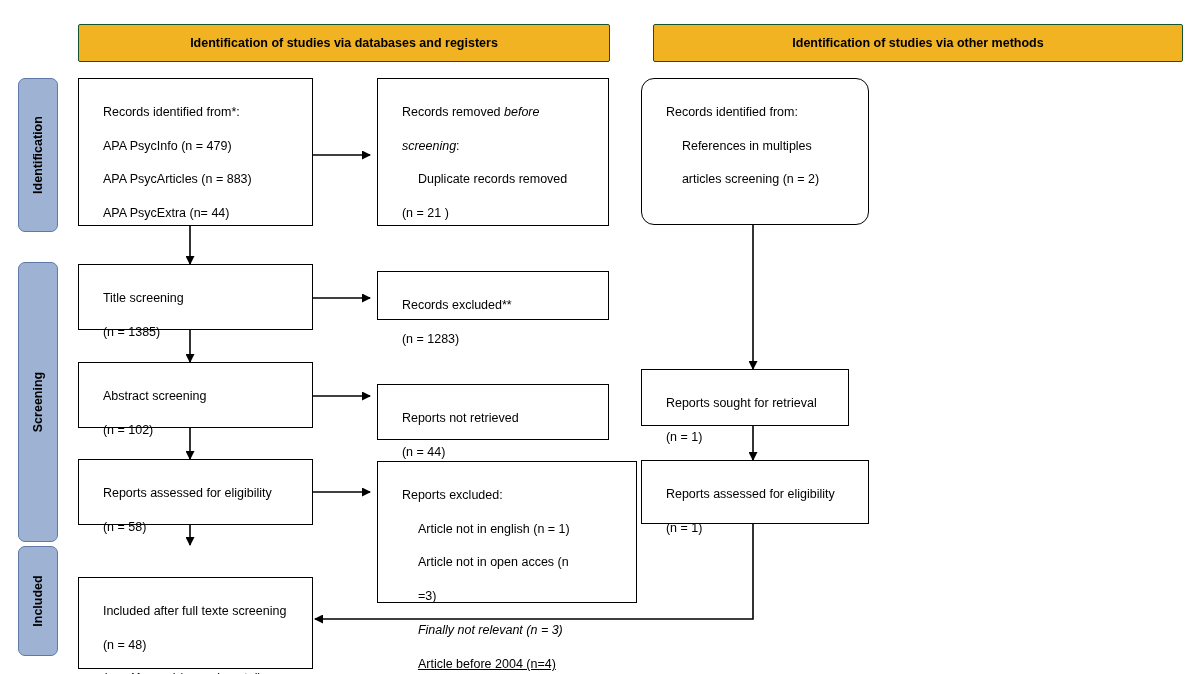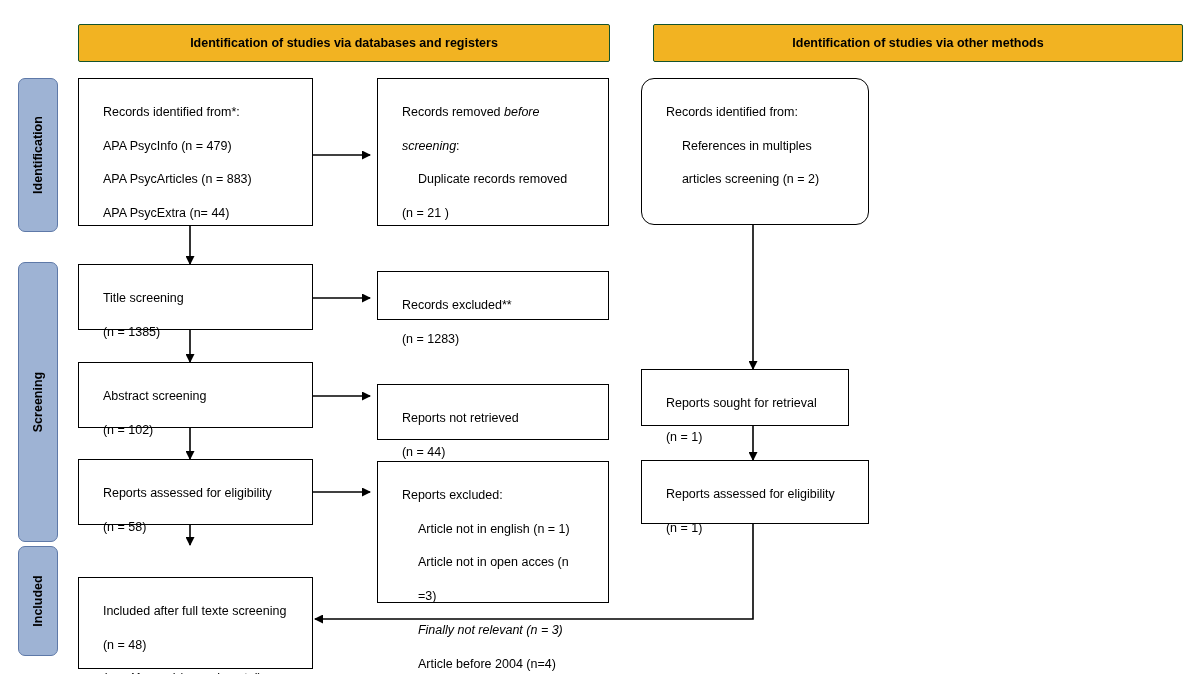--- a/index.html
+++ b/index.html
@@ -163,27 +163,27 @@
   <div class="box" style="left:377px; top:271px; width:232px; height:49px;">
     <span>Records excluded**</span><br>
     <span>(n = 1283)</span>
   </div>
 
   <div class="box" style="left:377px; top:368px; width:232px; height:56px;margin-top:16px;">
     <span>Reports not retrieved</span><br>
     <span>(n = 44)</span>
   </div>
 
-  <div class="box" style="left:377px; top:461px; width:232px; height:142px;">
+  <div class="box" style="left:377px; top:461px; width:260px; height:142px;">
     <span>Reports excluded:</span><br>
     <span style="padding-left:16px; display:inline-block;">Article not in english (n = 1)</span><br>
     <span style="padding-left:16px; display:inline-block;">Article not in open acces (n</span><br>
     <span style="padding-left:16px; display:inline-block;">=3)</span><br>
     <span style="padding-left:16px; display:inline-block;font-style:italic;">Finally not relevant (n = 3)</span><br>
-    <span style="padding-left:16px; display:inline-block;">Article before 2004 (n=4)</span>
+    <span style="padding-left:16px; display:inline-block;text-decoration:underline;">Article before 2004 (n=4)</span>
   </div>
 
   <div class="box" style="left:641px; top:78px; width:228px; height:147px;border-radius:13px;">
     <span>Records identified from:</span><br>
     <span style="padding-left:16px; display:inline-block;text-align:center;">References in multiples</span><br>
     <span style="padding-left:16px; display:inline-block;">articles screening (n = 2)</span>
   </div>
 
   <div class="box" style="left:641px; top:369px; width:208px; height:57px;">
     <span>Reports sought for retrieval</span><br>

